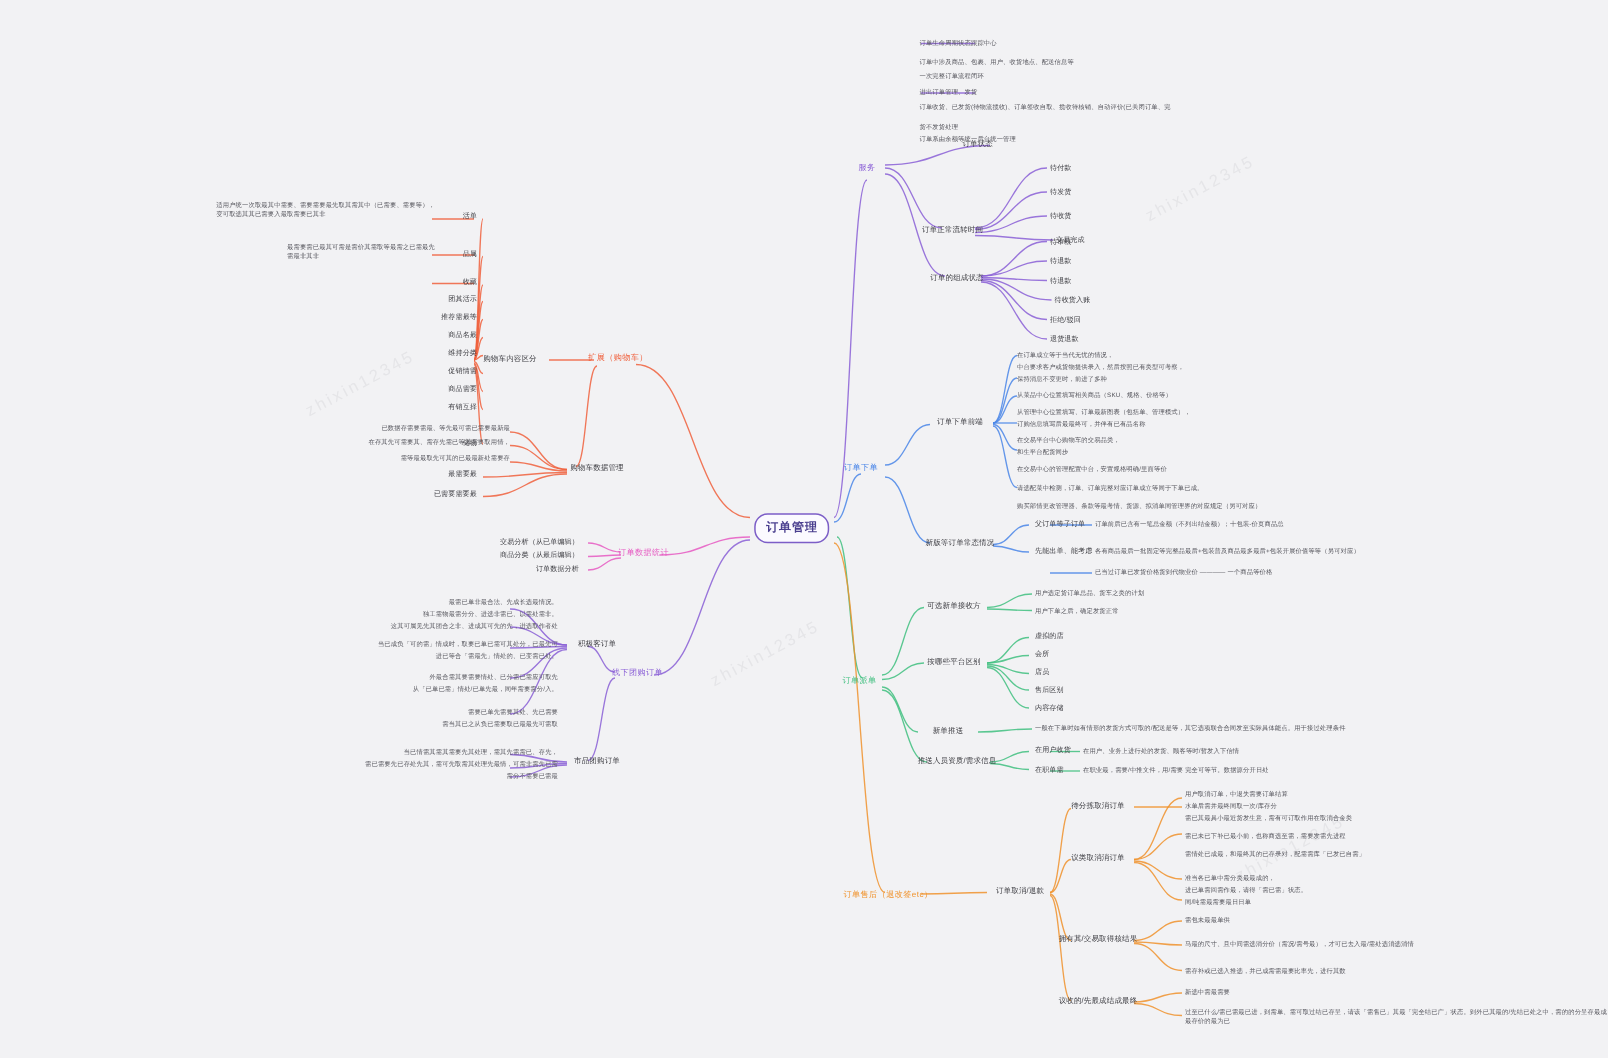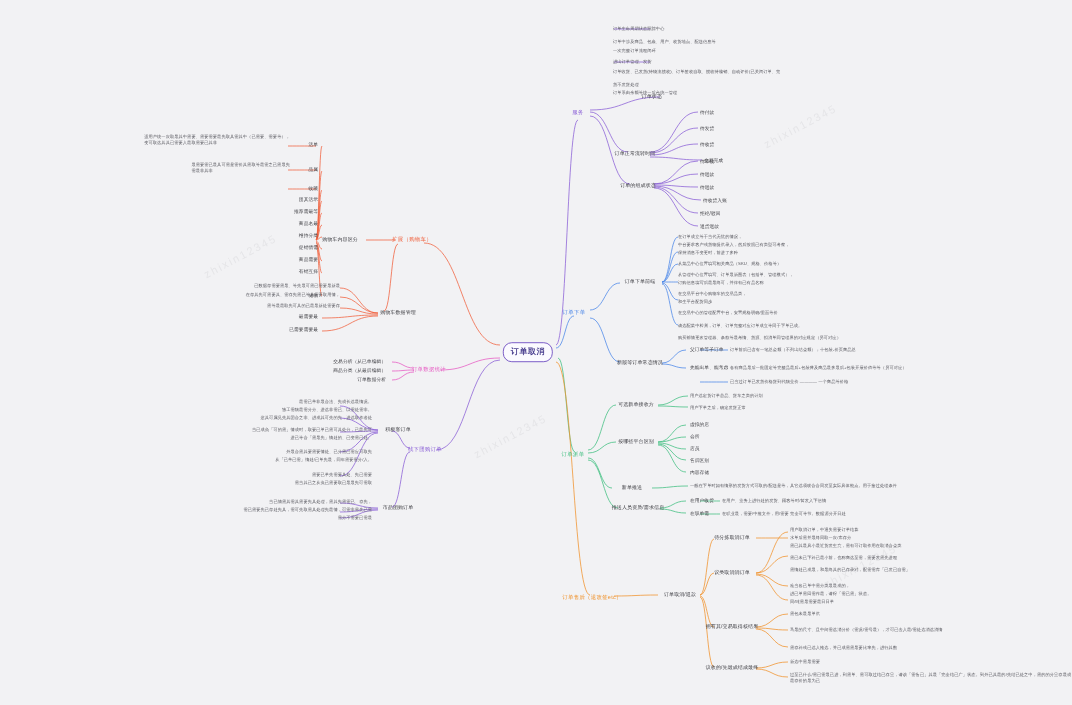--- a/index.html
+++ b/index.html
@@ -143,21 +143,21 @@
       <path d="M378,313 C359,313 359,288 340,288" fill="none" stroke="#f0603c" stroke-width="0.9" opacity="0.85"></path>
       <path d="M378,313 C359,313 359,297 340,297" fill="none" stroke="#f0603c" stroke-width="0.9" opacity="0.85"></path>
       <path d="M378,314 C359,314 359,308 340,308" fill="none" stroke="#f0603c" stroke-width="0.9" opacity="0.85"></path>
       <path d="M378,315 C350,315 350,318 322,318" fill="none" stroke="#f0603c" stroke-width="0.9" opacity="0.85"></path>
       <path d="M378,316 C350,316 350,331 322,331" fill="none" stroke="#f0603c" stroke-width="0.9" opacity="0.85"></path>
       <path d="M288,146 C302,146 302,146 316,146" fill="none" stroke="#f0603c" stroke-width="0.9" opacity="0.85"></path>
       <path d="M288,170 C302,170 302,170 316,170" fill="none" stroke="#f0603c" stroke-width="0.9" opacity="0.85"></path>
       <path d="M288,189 C302,189 302,189 316,189" fill="none" stroke="#f0603c" stroke-width="0.9" opacity="0.85"></path>
     </svg>
   <div id="nodes">
-      <div class="node center anchor-c" style="left:528px;top:352px;">订单取消</div>
+      <div class="node center anchor-c" style="left:528px;top:352px;">订单管理</div>
       <div class="node l1 anchor-c" style="left:578px;top:113px;color:#8a5fd6;">服务</div>
       <div class="node l2 anchor-l" style="left:662px;top:97px;">订单状态</div>
       <div class="node l2 anchor-c" style="left:635px;top:154px;">订单正常流转时间</div>
       <div class="node l3 anchor-r" style="left:700px;top:113px;">待付款</div>
       <div class="node l3 anchor-r" style="left:700px;top:129px;">待发货</div>
       <div class="node l3 anchor-r" style="left:700px;top:145px;">待收货</div>
       <div class="node l3 anchor-r" style="left:704px;top:161px;">交易完成</div>
       <div class="node l2 anchor-c" style="left:638px;top:186px;">订单的组成状态</div>
       <div class="node l3 anchor-r" style="left:700px;top:162px;">待审核</div>
       <div class="node l3 anchor-r" style="left:700px;top:175px;">待退款</div>

